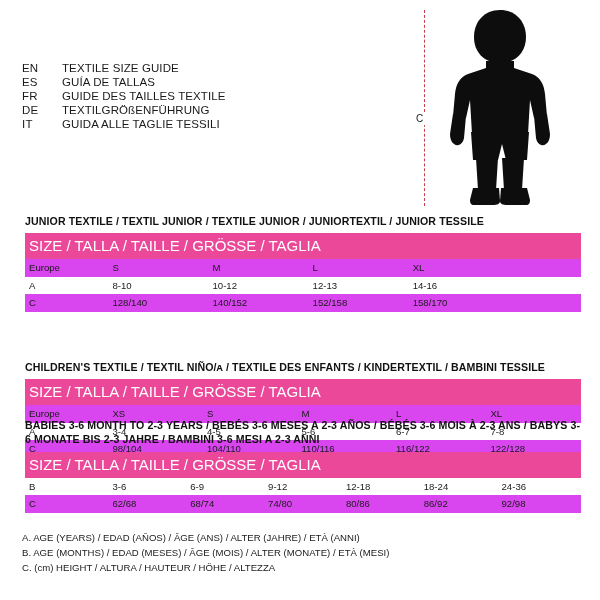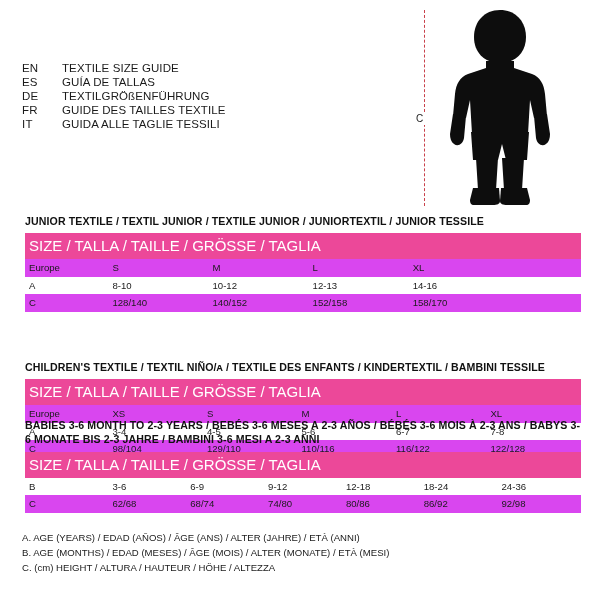--- a/index.html
+++ b/index.html
@@ -127,26 +127,26 @@
 <div class="header">
   <div class="header-row">
     <span class="lang-code">EN</span>
     <span class="lang-title">TEXTILE SIZE GUIDE</span>
   </div>
   <div class="header-row">
     <span class="lang-code">ES</span>
     <span class="lang-title">GUÍA DE TALLAS</span>
   </div>
   <div class="header-row">
+    <span class="lang-code">FR</span>
+    <span class="lang-title">GUIDE DES TAILLES TEXTILE</span>
+  </div>
+  <div class="header-row">
     <span class="lang-code">DE</span>
     <span class="lang-title">TEXTILGRÖßENFÜHRUNG</span>
-  </div>
-  <div class="header-row">
-    <span class="lang-code">FR</span>
-    <span class="lang-title">GUIDE DES TAILLES TEXTILE</span>
   </div>
   <div class="header-row">
     <span class="lang-code">IT</span>
     <span class="lang-title">GUIDA ALLE TAGLIE TESSILI</span>
   </div>
 </div>
 
 <div class="figure-area">
   <div class="dash-line"></div>
   <div class="c-label">C</div>
@@ -241,21 +241,21 @@
       <td>A</td>
       <td>3-4</td>
       <td>4-5</td>
       <td>5-6</td>
       <td>6-7</td>
       <td>7-8</td>
     </tr>
     <tr class="shaded">
       <td>C</td>
       <td>98/104</td>
-      <td>129/110</td>
+      <td>104/110</td>
       <td>110/116</td>
       <td>116/122</td>
       <td>122/128</td>
     </tr>
   </tbody>
     </table>
 </div>
 
 <div class="section" style="top:418px;">
   <div class="section-title">BABIES 3-6 MONTH TO 2-3 YEARS / BEBÉS 3-6 MESES A 2-3 AÑOS / BÉBÉS 3-6 MOIS À 2-3 ANS / BABYS 3-6 MONATE BIS 2-3 JAHRE / BAMBINI 3-6 MESI A 2-3 ANNI</div>

